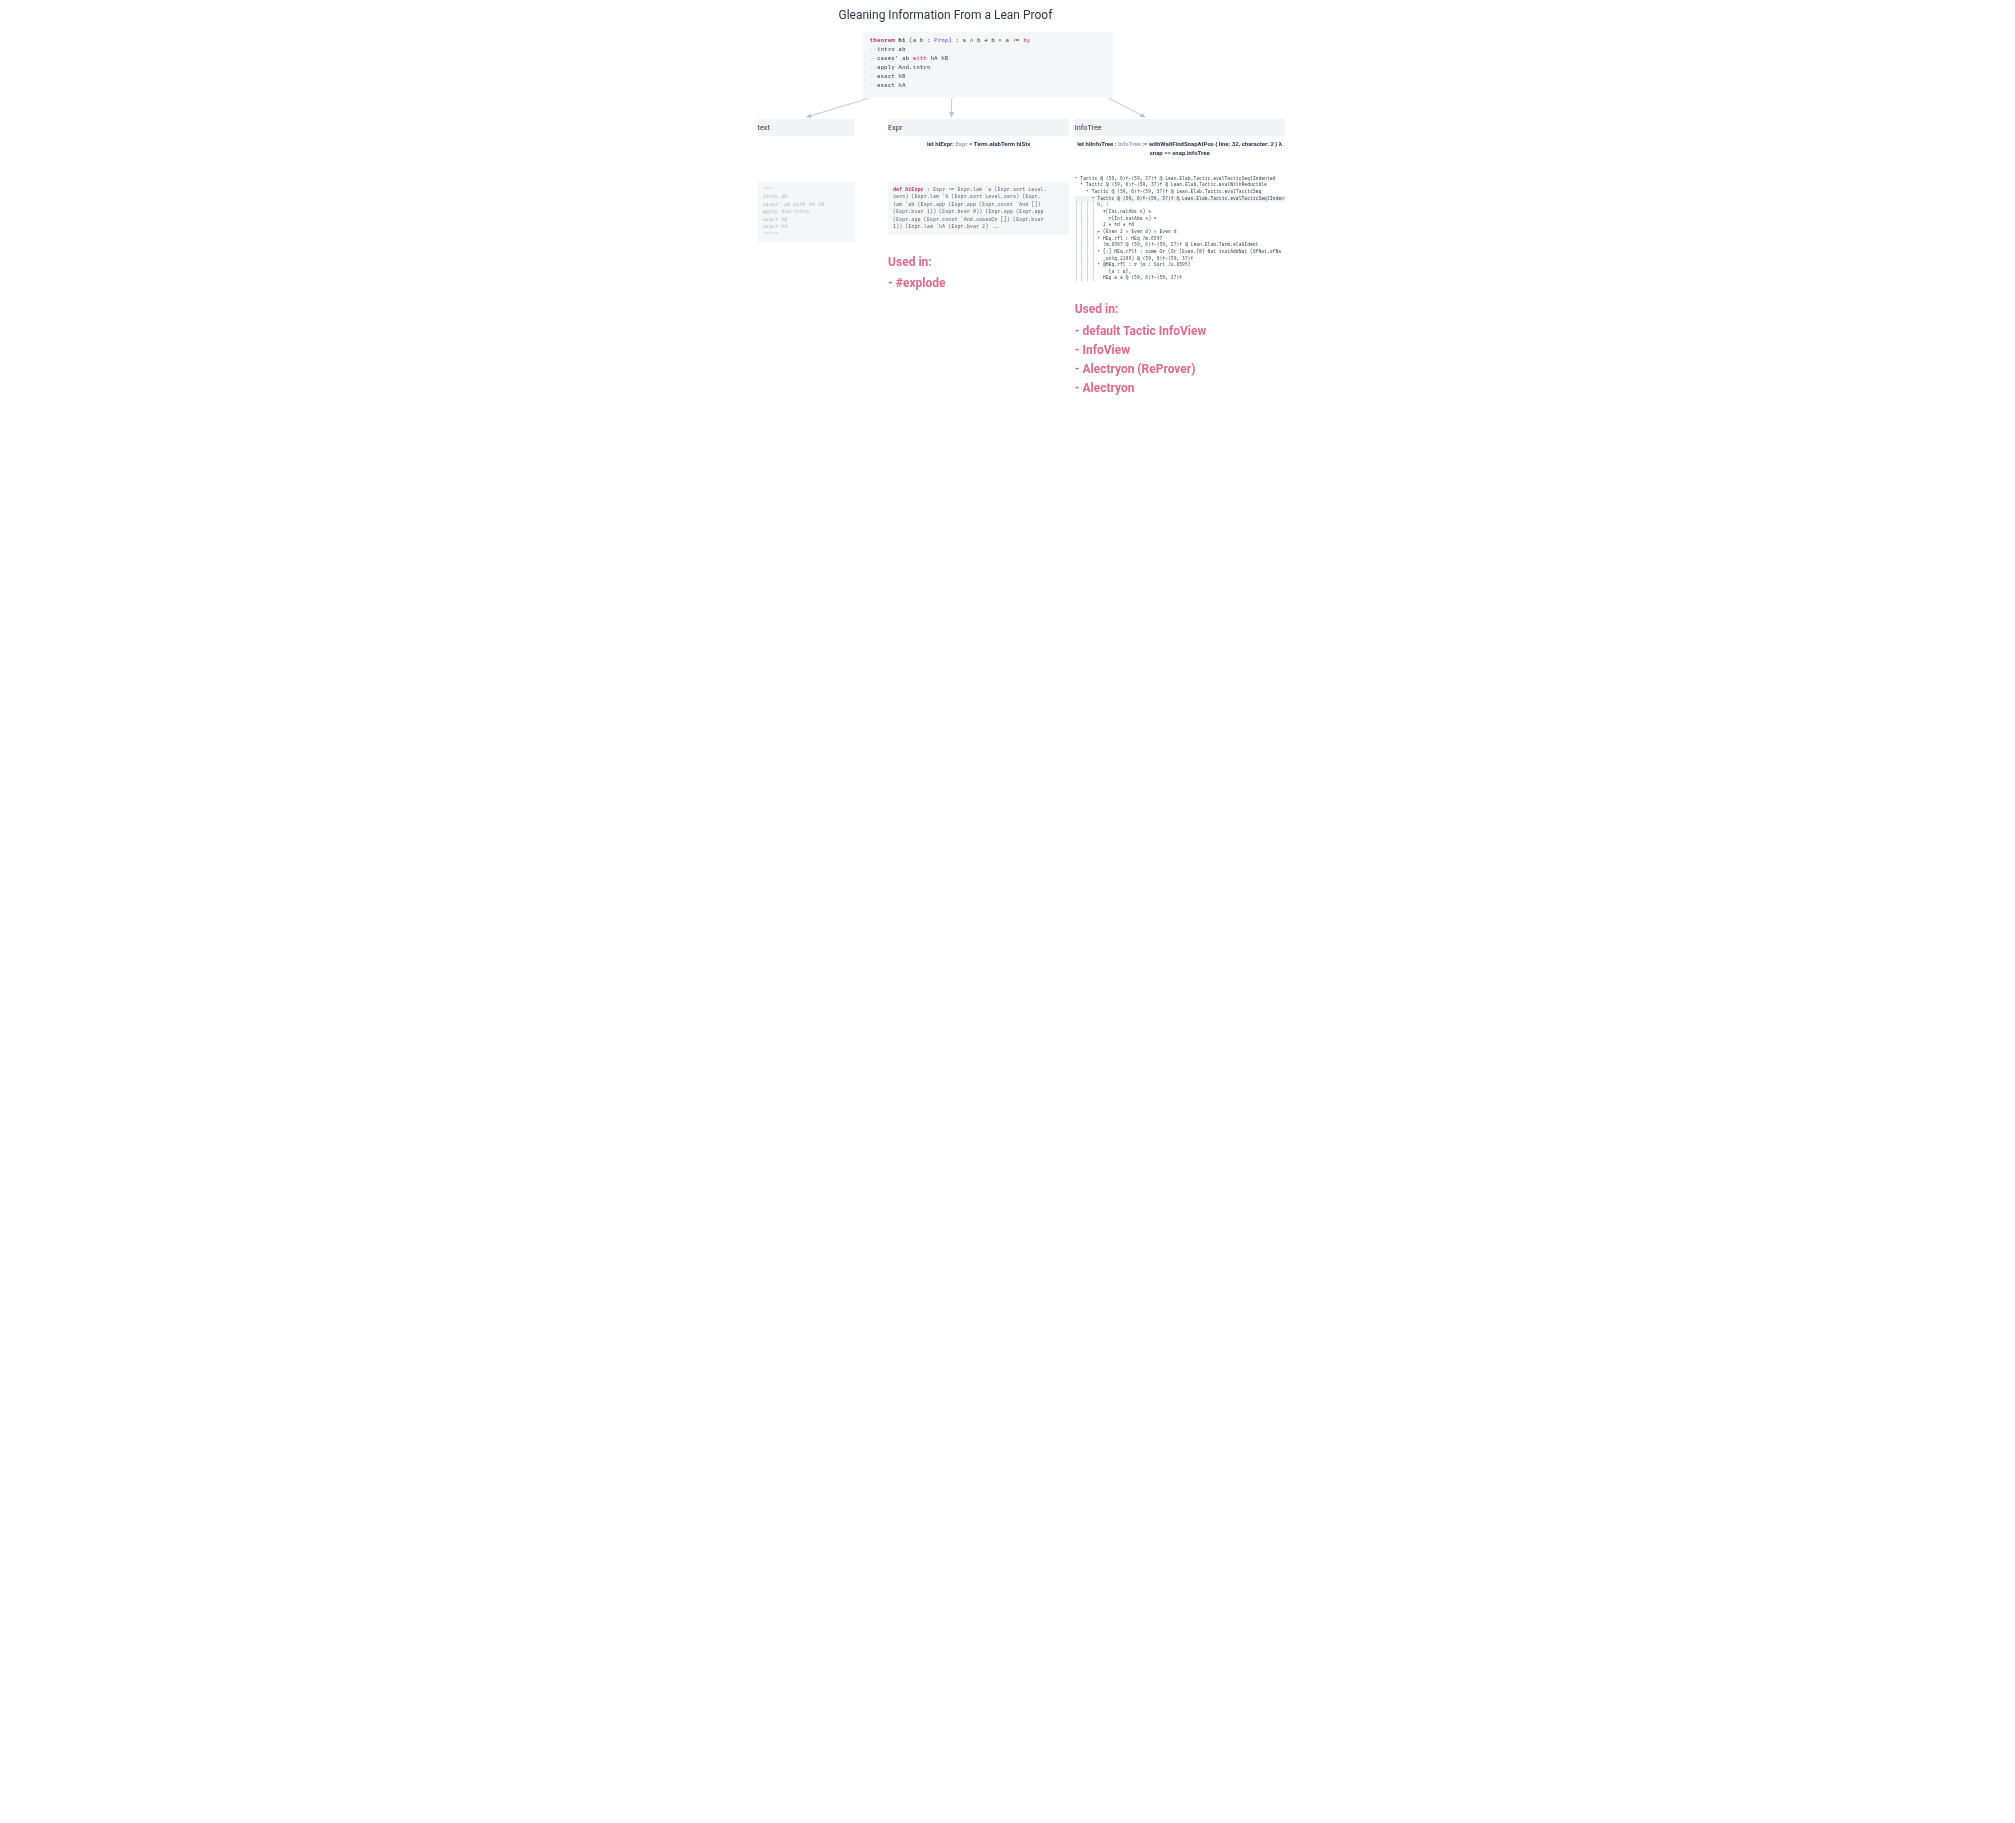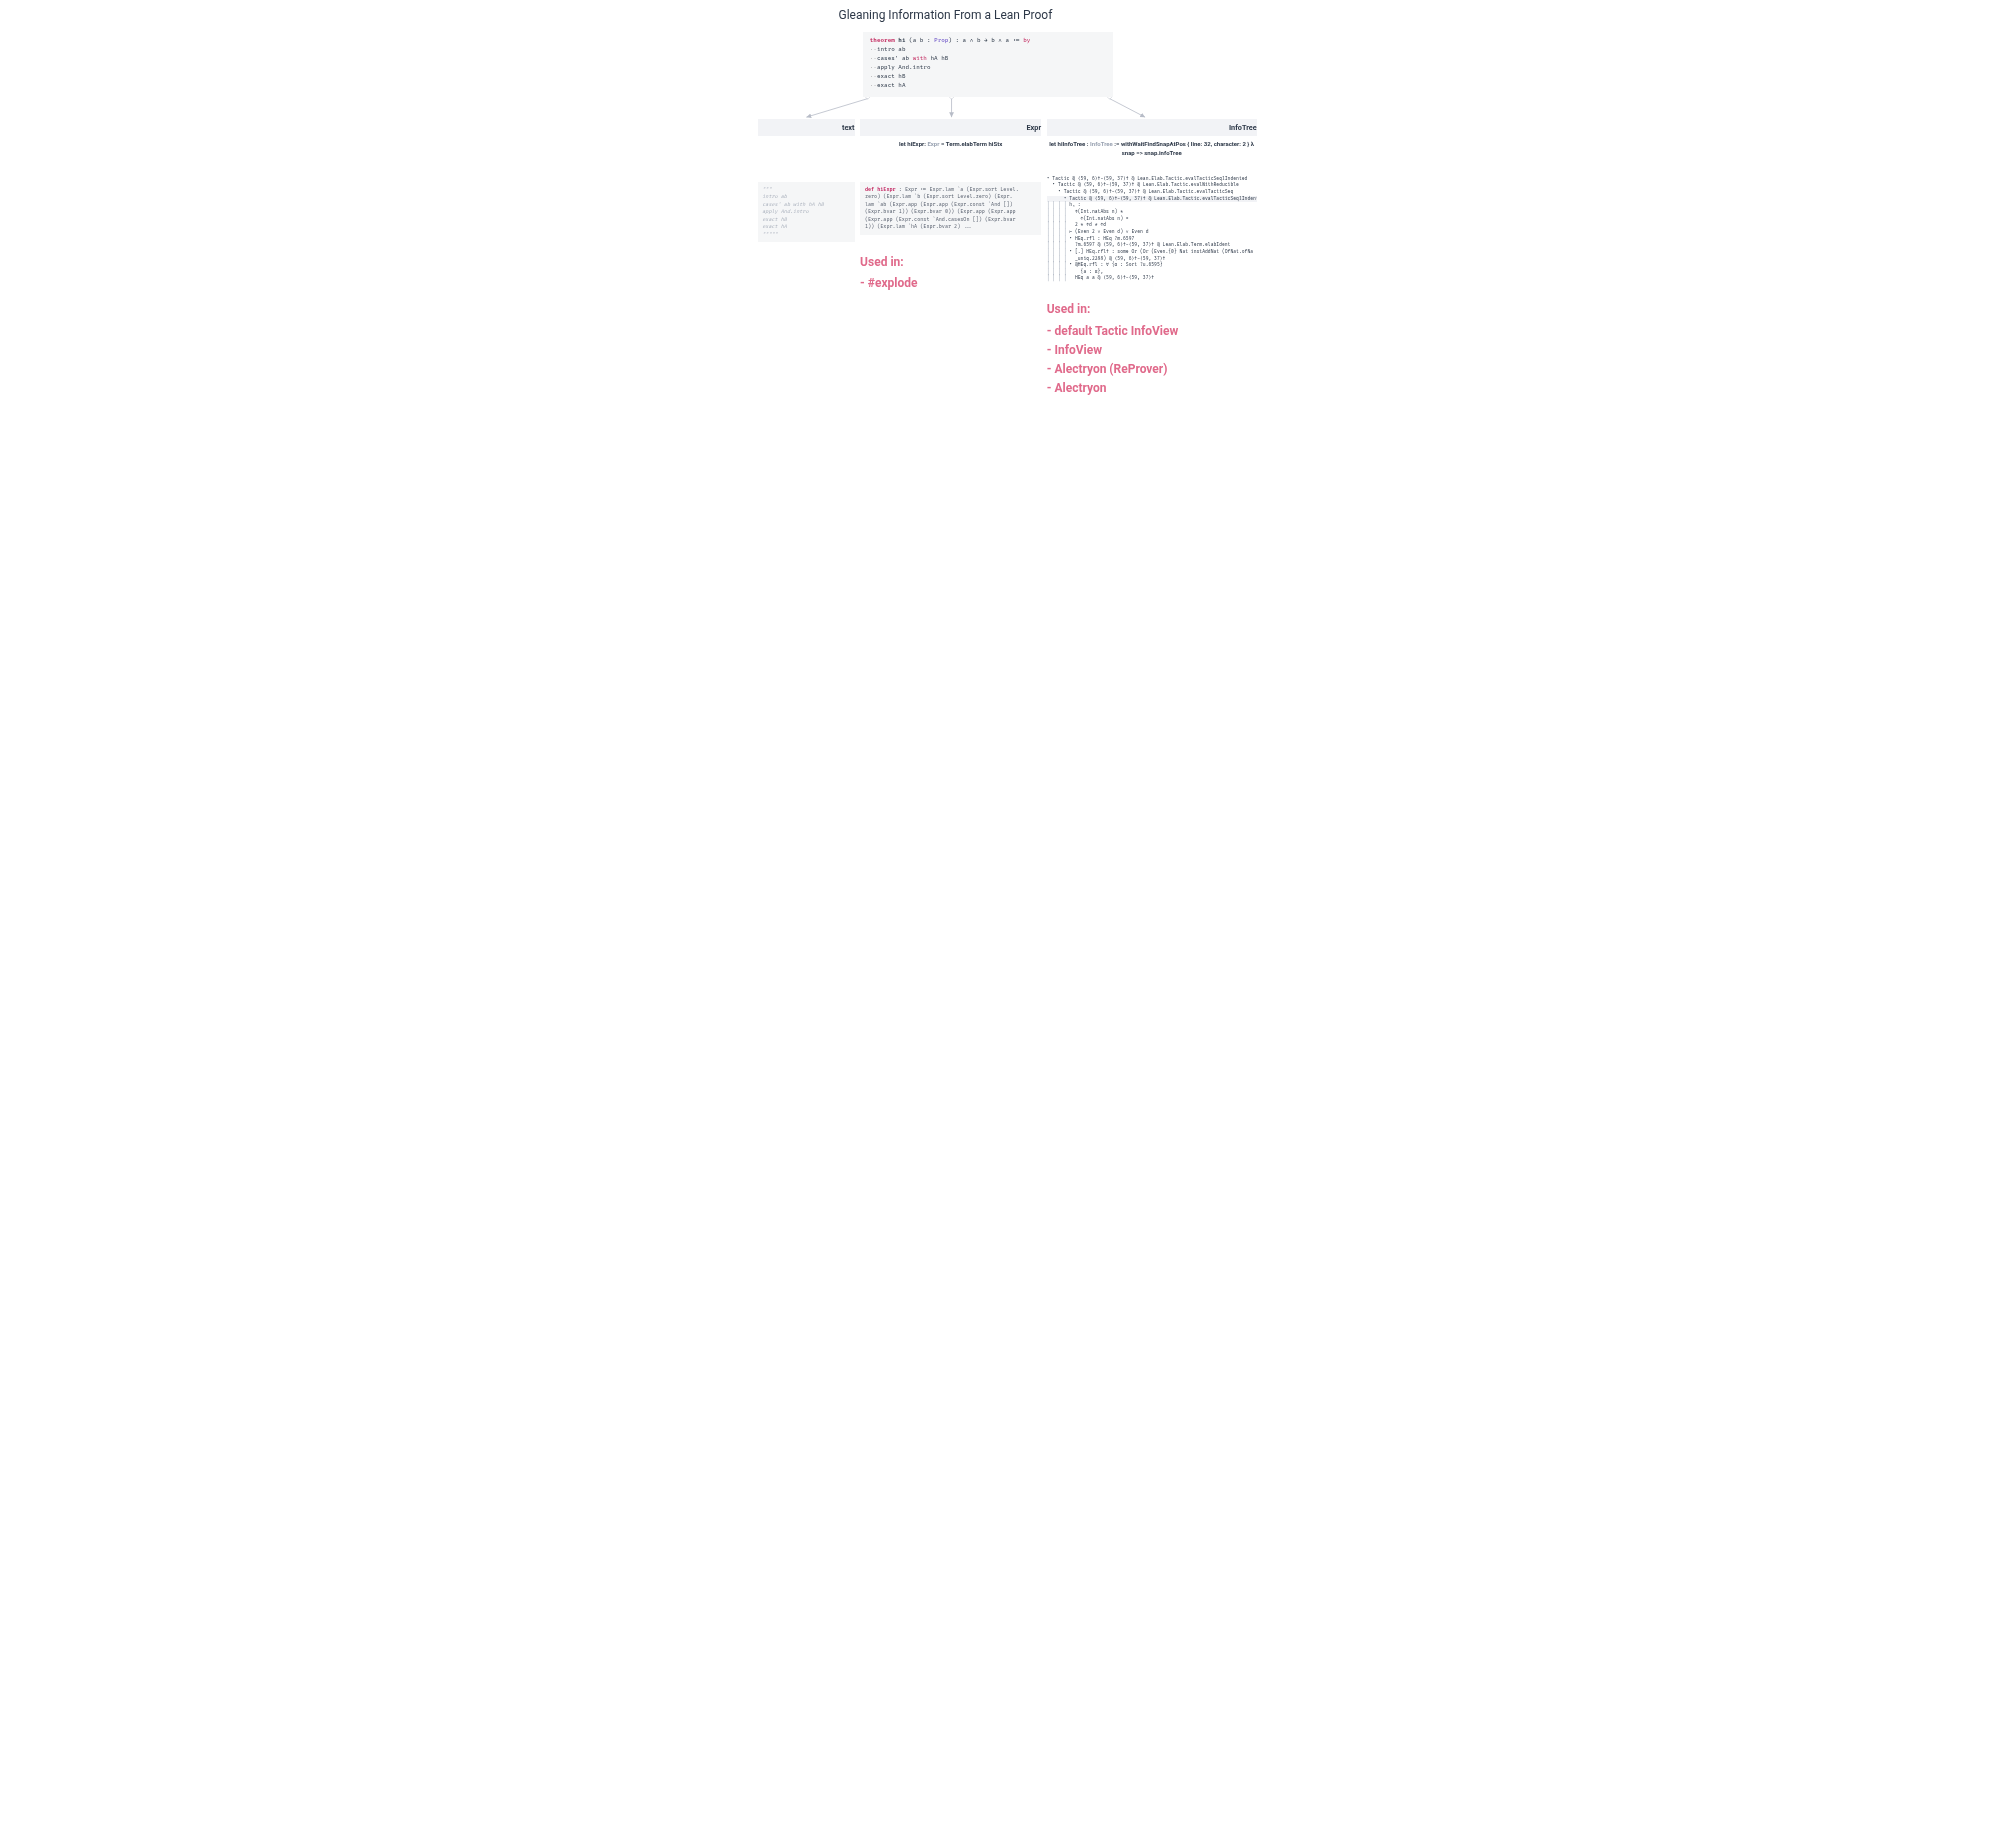--- a/index.html
+++ b/index.html
@@ -50,29 +50,29 @@
   }
   .branches svg { position: absolute; top:0; left:0; }
 
   .cols {
     display: flex;
     align-items: flex-start;
     gap: 0;
   }
   .col { flex-shrink: 0; }
   .col-text     { width: 97px; margin-right: 5.6px; }
-  .col-expr     { width: 181px; margin-right: 5.6px; }
+  .col-expr     { width: 181px; margin-right: 5.6px; margin-left: 28px; }
   .col-infotree { width: 210px; }
 
   .col-head {
     background: #f2f3f6;
     color: #2d3848;
-    font-weight: 700;
+    font-weight: 400;
     font-size: 7.3px;
-    text-align: right;
+    text-align: left;
     padding: 4px 0;
     margin-bottom: 4px;
   }
   .subdecl {
     font-weight: 700;
     font-size: 6px;
     color: #2d3848;
     margin: 1.6px 0 4.8px 0;
     text-align: center;
     line-height: 1.4;

